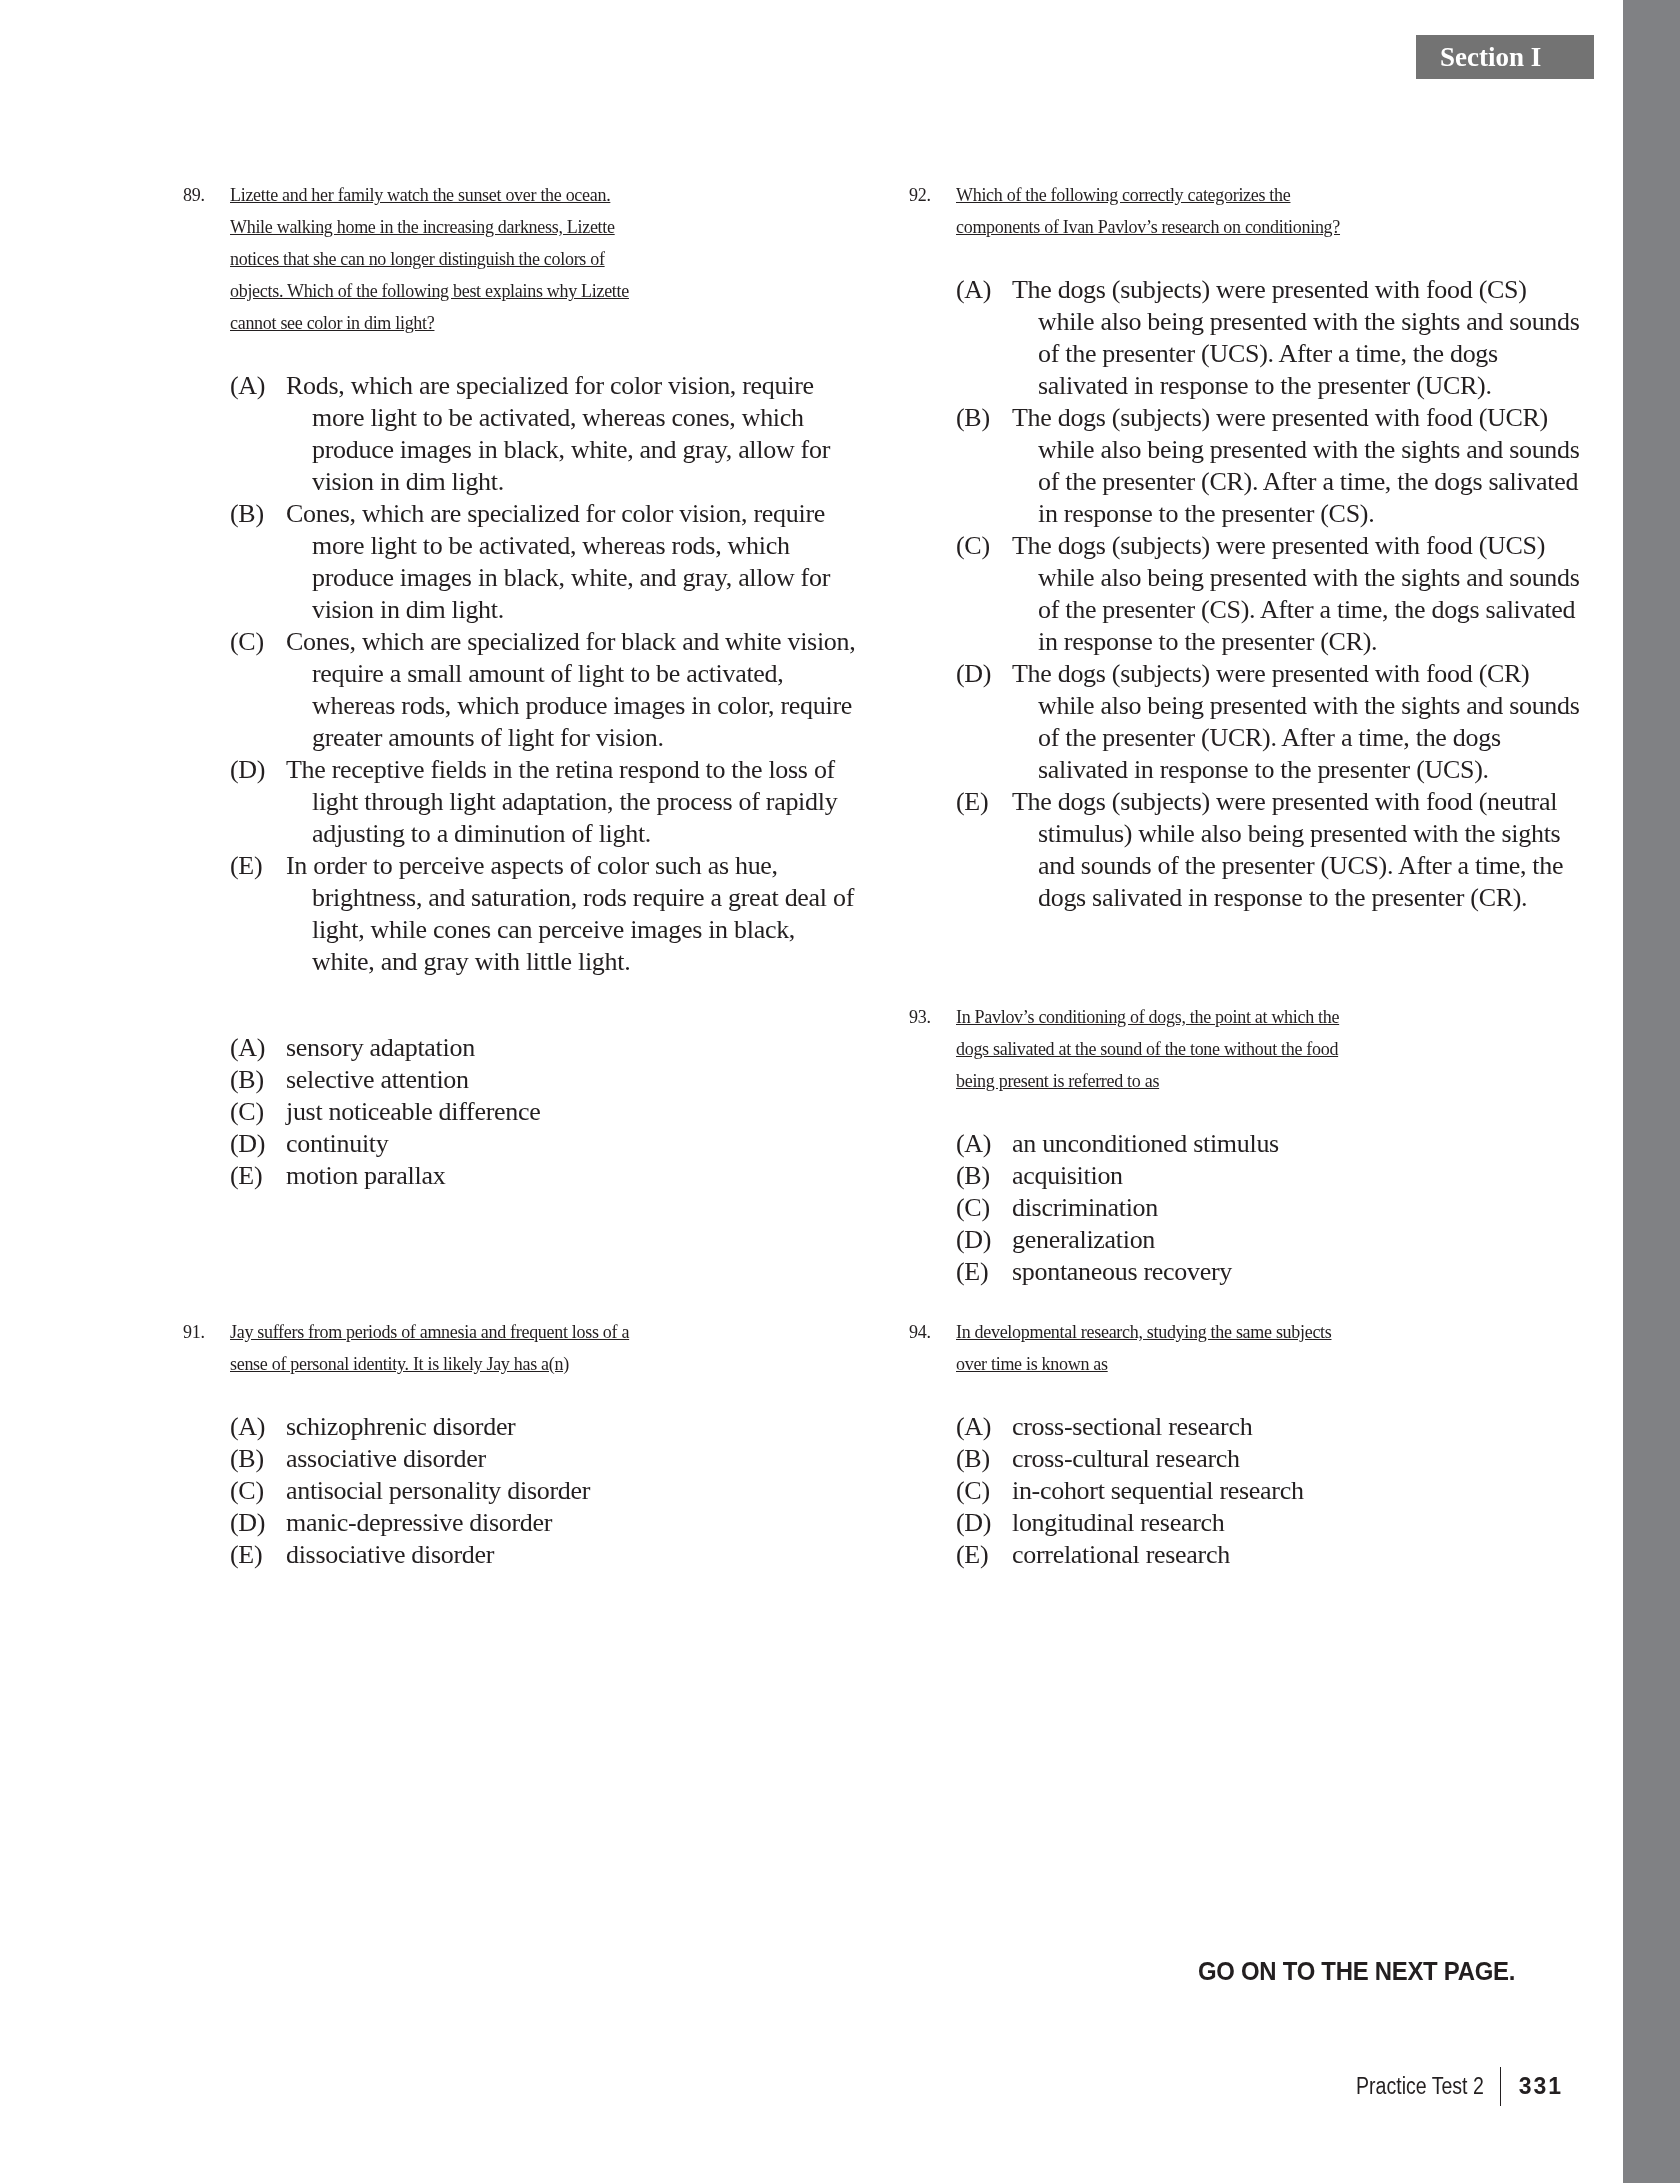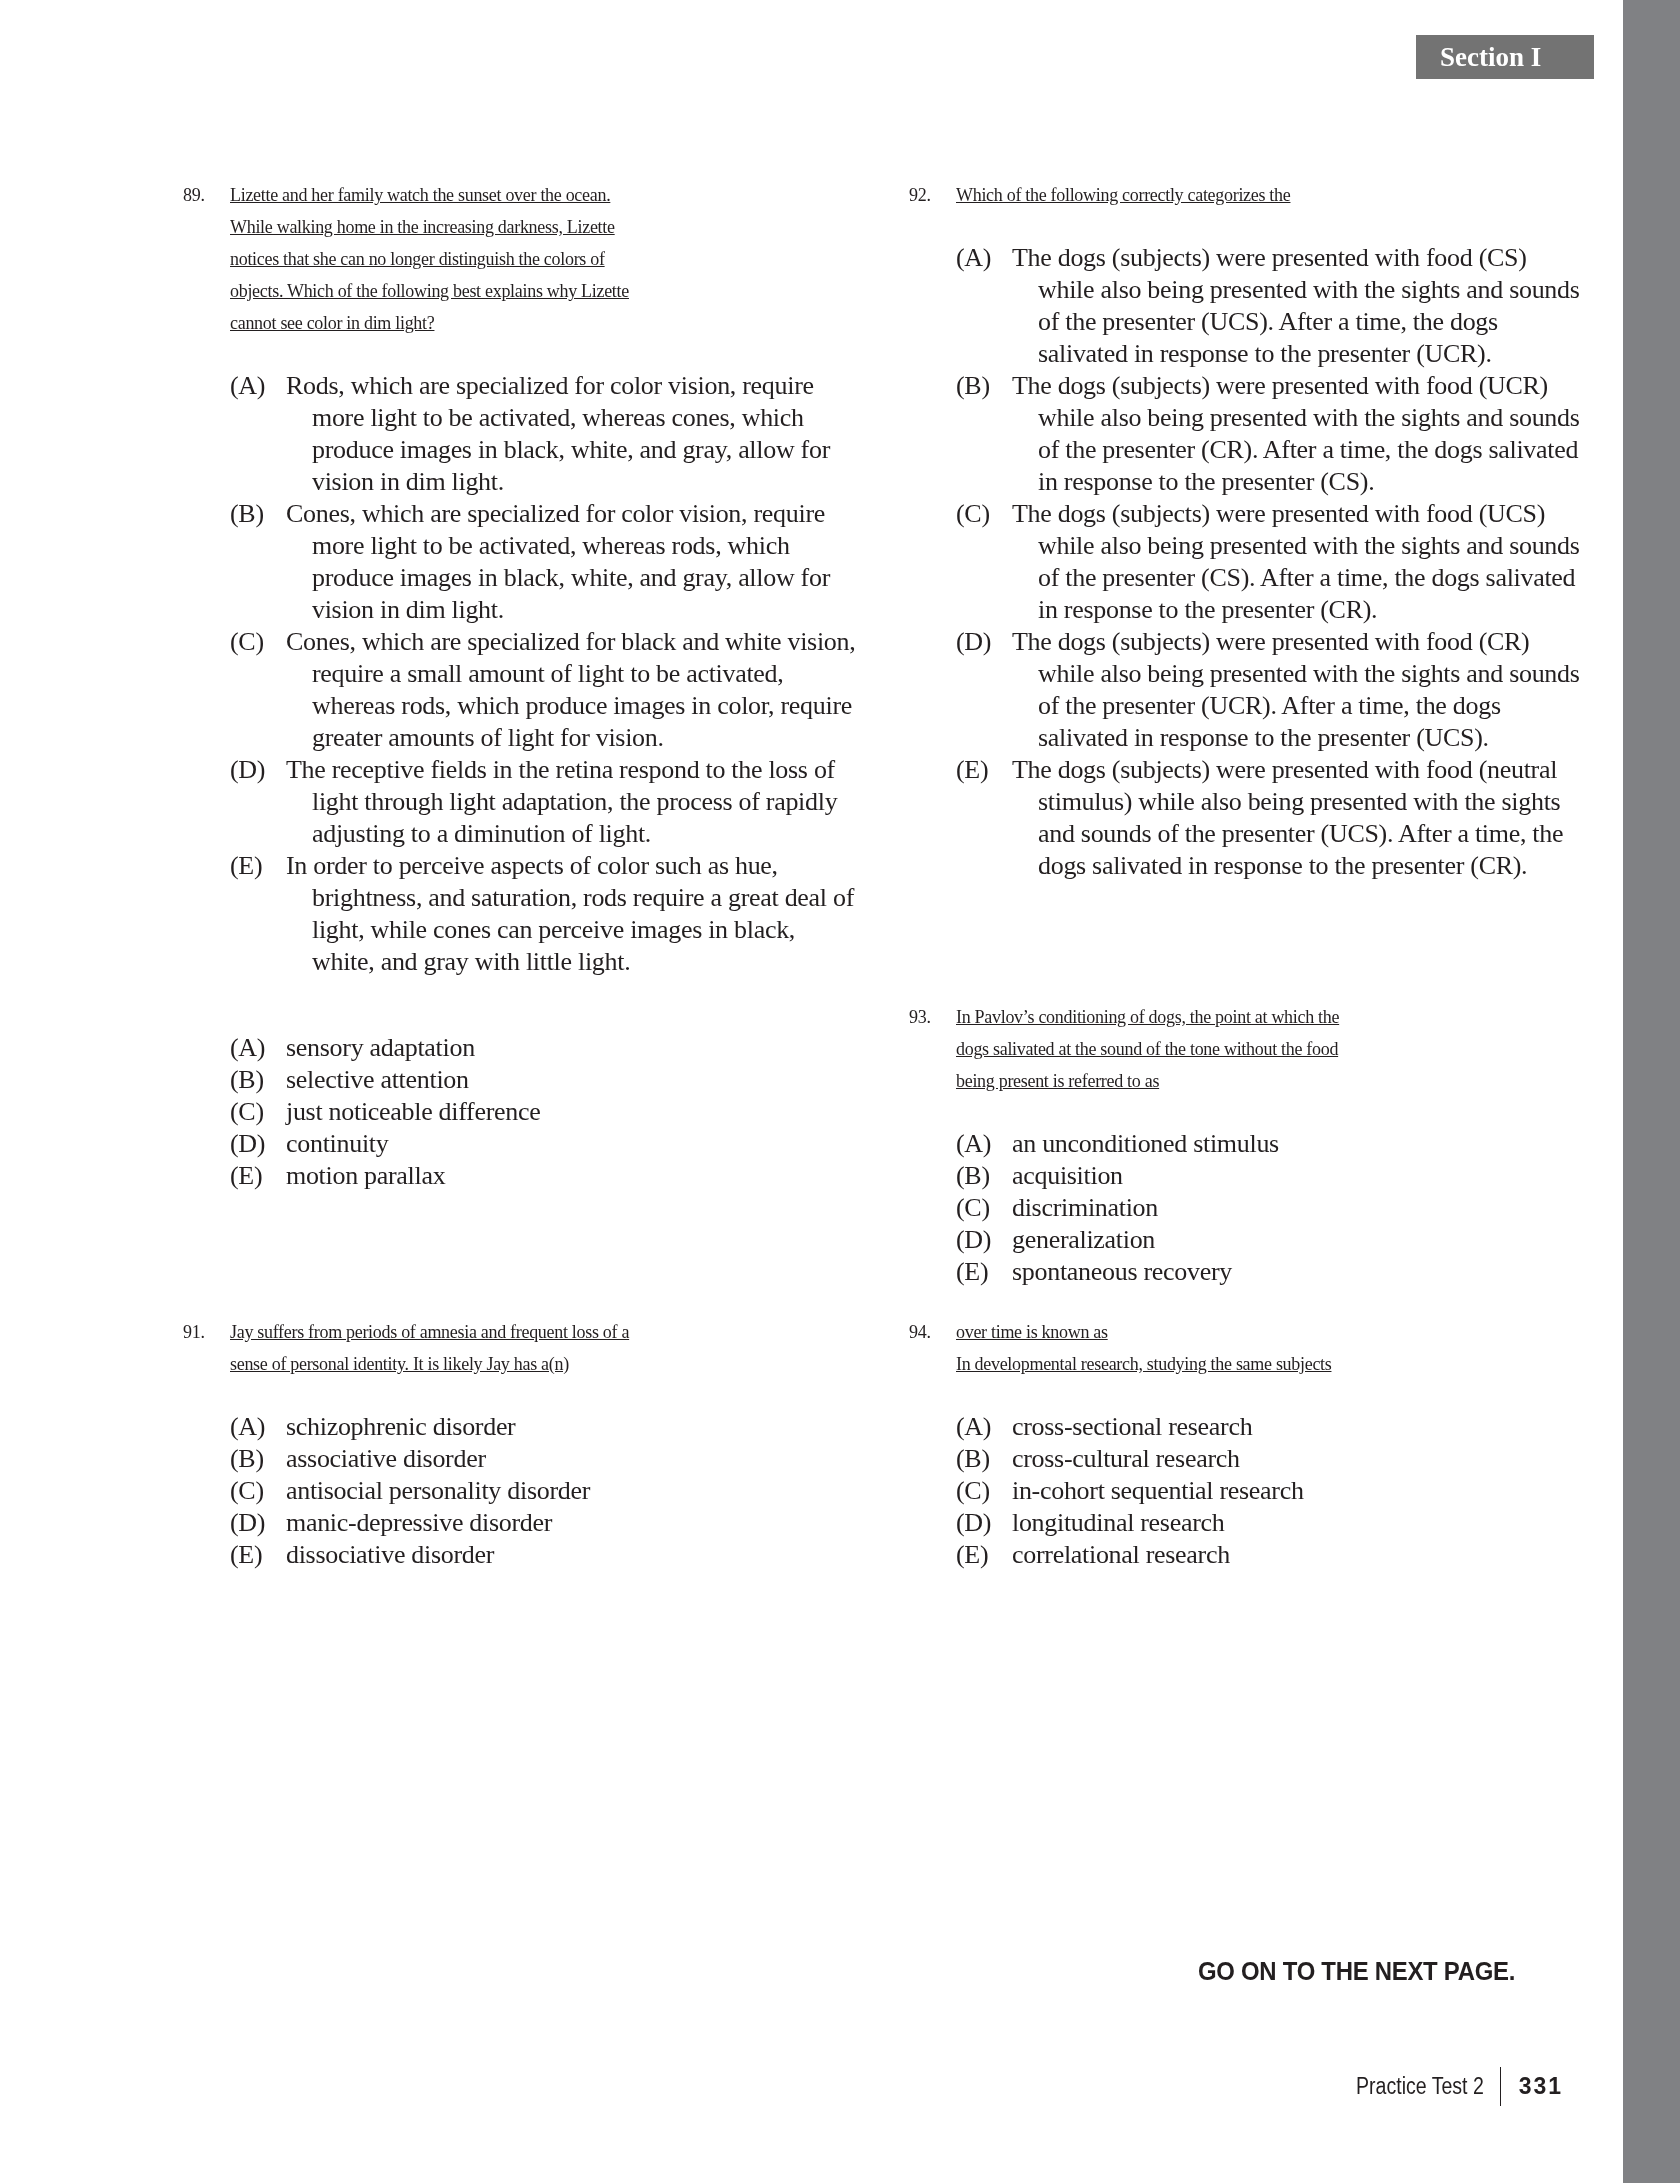--- a/index.html
+++ b/index.html
@@ -184,20 +184,21 @@
     </div>
   </div>
 </div>
 
 <div class="column col-right">
 
   <div class="question" style="top:0px;">
     <div class="q-stem">
       <span class="q-num">92.</span>
       <div>Which of the following correctly categorizes the</div>
+      <div>components of Ivan Pavlov’s research on conditioning?</div>
     </div>
     <div class="choices">
       <div class="choice long"><span class="c-letter">(A)</span><span>The dogs (subjects) were presented with food (CS) while also being presented with the sights and sounds of the presenter (UCS). After a time, the dogs salivated in response to the presenter (UCR).</span></div>
       <div class="choice long"><span class="c-letter">(B)</span><span>The dogs (subjects) were presented with food (UCR) while also being presented with the sights and sounds of the presenter (CR). After a time, the dogs salivated in response to the presenter (CS).</span></div>
       <div class="choice long"><span class="c-letter">(C)</span><span>The dogs (subjects) were presented with food (UCS) while also being presented with the sights and sounds of the presenter (CS). After a time, the dogs salivated in response to the presenter (CR).</span></div>
       <div class="choice long"><span class="c-letter">(D)</span><span>The dogs (subjects) were presented with food (CR) while also being presented with the sights and sounds of the presenter (UCR). After a time, the dogs salivated in response to the presenter (UCS).</span></div>
       <div class="choice long"><span class="c-letter">(E)</span><span>The dogs (subjects) were presented with food (neutral stimulus) while also being presented with the sights and sounds of the presenter (UCS). After a time, the dogs salivated in response to the presenter (CR).</span></div>
     </div>
   </div>
 
@@ -213,22 +214,22 @@
       <div class="choice short"><span class="c-letter">(B)</span><span>acquisition</span></div>
       <div class="choice short"><span class="c-letter">(C)</span><span>discrimination</span></div>
       <div class="choice short"><span class="c-letter">(D)</span><span>generalization</span></div>
       <div class="choice short"><span class="c-letter">(E)</span><span>spontaneous recovery</span></div>
     </div>
   </div>
 
   <div class="question" style="top:1137px;">
     <div class="q-stem">
       <span class="q-num">94.</span>
+      <div>In developmental research, studying the same subjects</div>
       <div>over time is known as</div>
-      <div>In developmental research, studying the same subjects</div>
     </div>
     <div class="choices">
       <div class="choice short"><span class="c-letter">(A)</span><span>cross-sectional research</span></div>
       <div class="choice short"><span class="c-letter">(B)</span><span>cross-cultural research</span></div>
       <div class="choice short"><span class="c-letter">(C)</span><span>in-cohort sequential research</span></div>
       <div class="choice short"><span class="c-letter">(D)</span><span>longitudinal research</span></div>
       <div class="choice short"><span class="c-letter">(E)</span><span>correlational research</span></div>
     </div>
   </div>
 </div>

